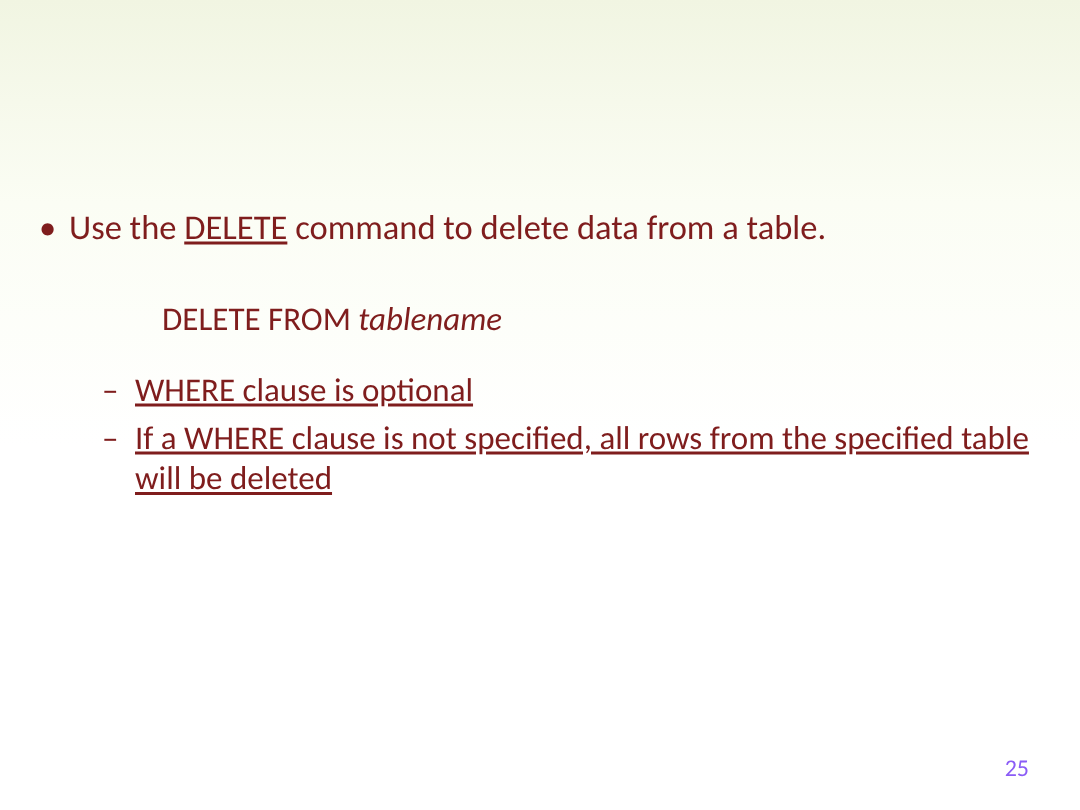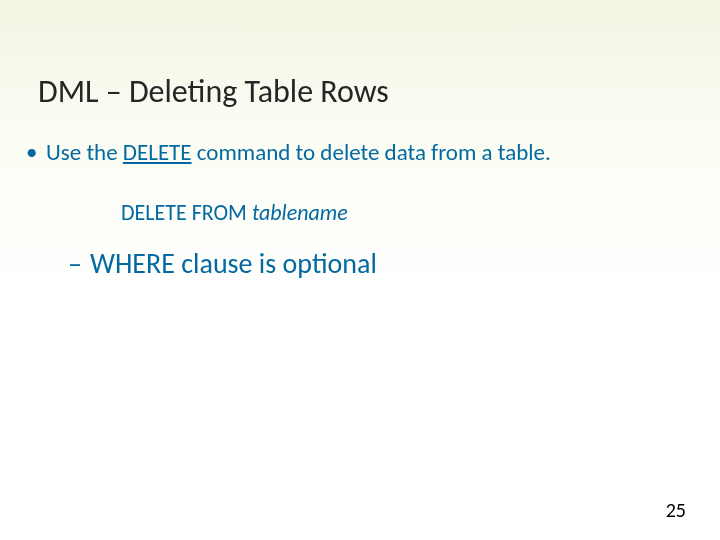--- a/index.html
+++ b/index.html
@@ -26,85 +26,86 @@
     color: #262626;
     letter-spacing: 0px;
   }
   .body {
     position: absolute;
     top: 130px;
     left: 26px;
     right: 26px;
     font-size: 23px;
     line-height: 1.25;
-    color: #0369a1;
+    color: #7f1d1d;
   }
   .b1 {
     margin: 8px 0 8px 0;
     padding-left: 20px;
     position: relative;
   }
   .b1::before {
     content: "•";
     position: absolute;
     left: 0;
     top: 0;
   }
   .syntax {
     margin: 10px 0 10px 82px;
     font-size: 22px;
   }
   .syntax-line {
-    margin: 6px 13px;
+    margin: 6px 0;
   }
   .b2 {
     margin: 4px 0 4px 42px;
     padding-left: 22px;
     position: relative;
-    font-size: 28px;
+    font-size: 22px;
+    text-decoration: underline;
   }
   .b2::before {
     content: "–";
     position: absolute;
     left: 0;
     top: 0;
   }
   .gap-md { height: 14px; }
   .gap-sm { height: 6px; }
   em.it { font-style: italic; }
   .pagenum {
     position: absolute;
     right: 34px;
     bottom: 18px;
-    font-size: 20px;
-    color: #000000;
+    font-size: 16px;
+    color: #8b5cf6;
   }
 </style>
 </head>
 <body>
 <div class="slide">
 
-  <div class="title">DML – Deleting Table Rows</div>
 
   <div class="body">
 
     <div class="b1">
       <span>Use the </span><span style="text-decoration: underline;">DELETE</span><span> command to delete data from a table.</span>
     </div>
 
     <div class="gap-md"></div>
 
 
     <div class="syntax">
       <div class="syntax-line">
         <span>DELETE FROM </span><em class="it">tablename</em>
       </div>
     </div>
 
     <div class="gap-sm"></div>
 
     <div class="b2">WHERE clause is optional</div>
+    <div class="b2">If a WHERE clause is not specified, all rows from the specified table will be deleted</div>
 
   </div>
 
   <div class="pagenum">25</div>
 
 </div>
 
 </body></html>

